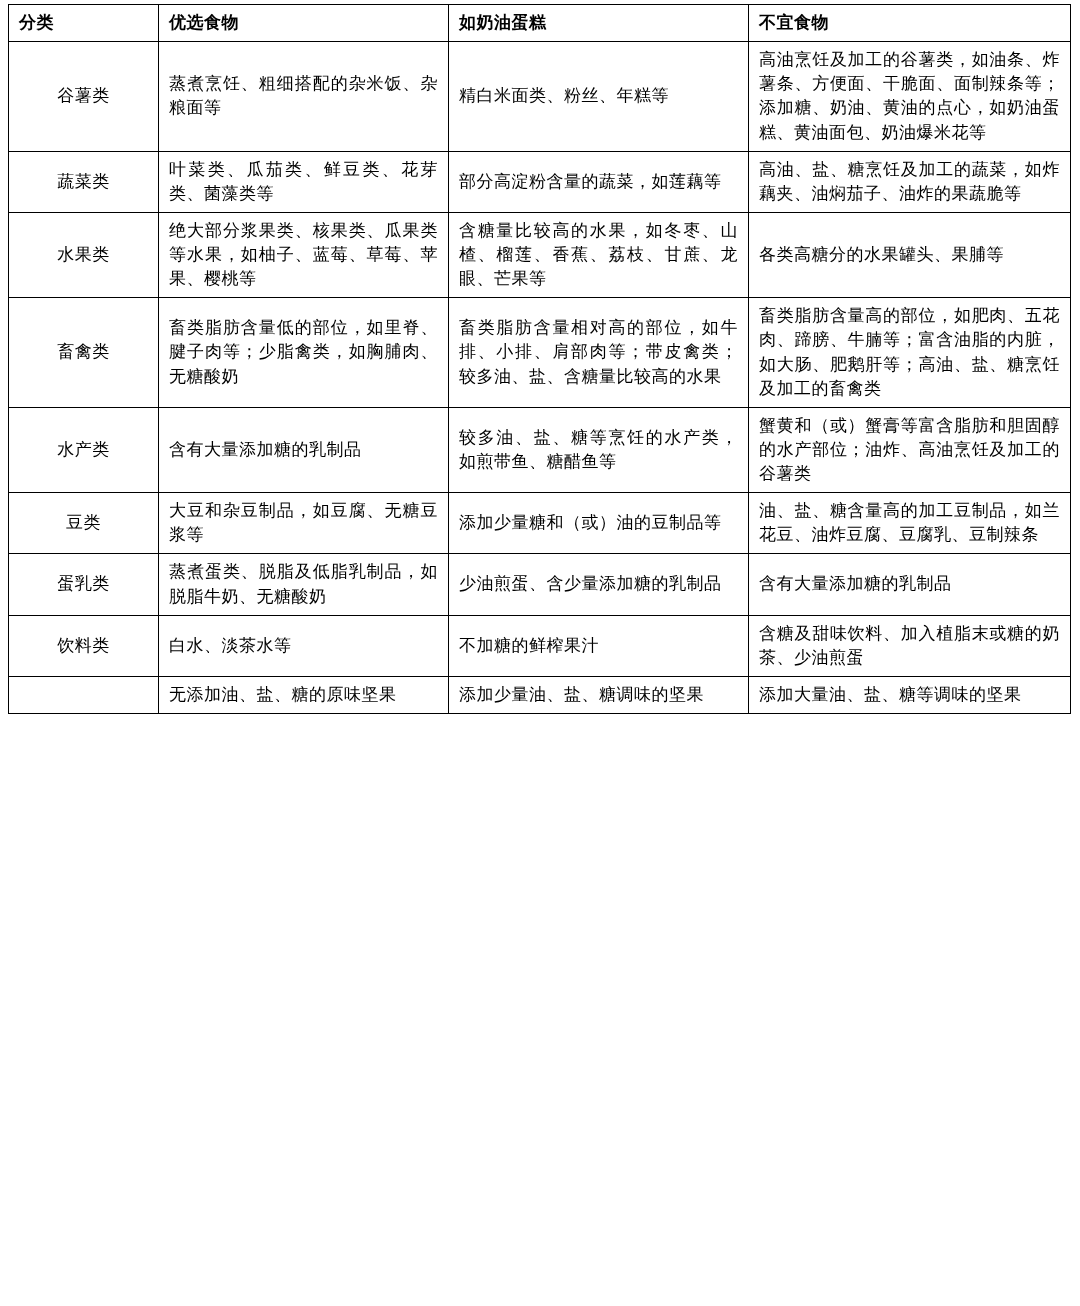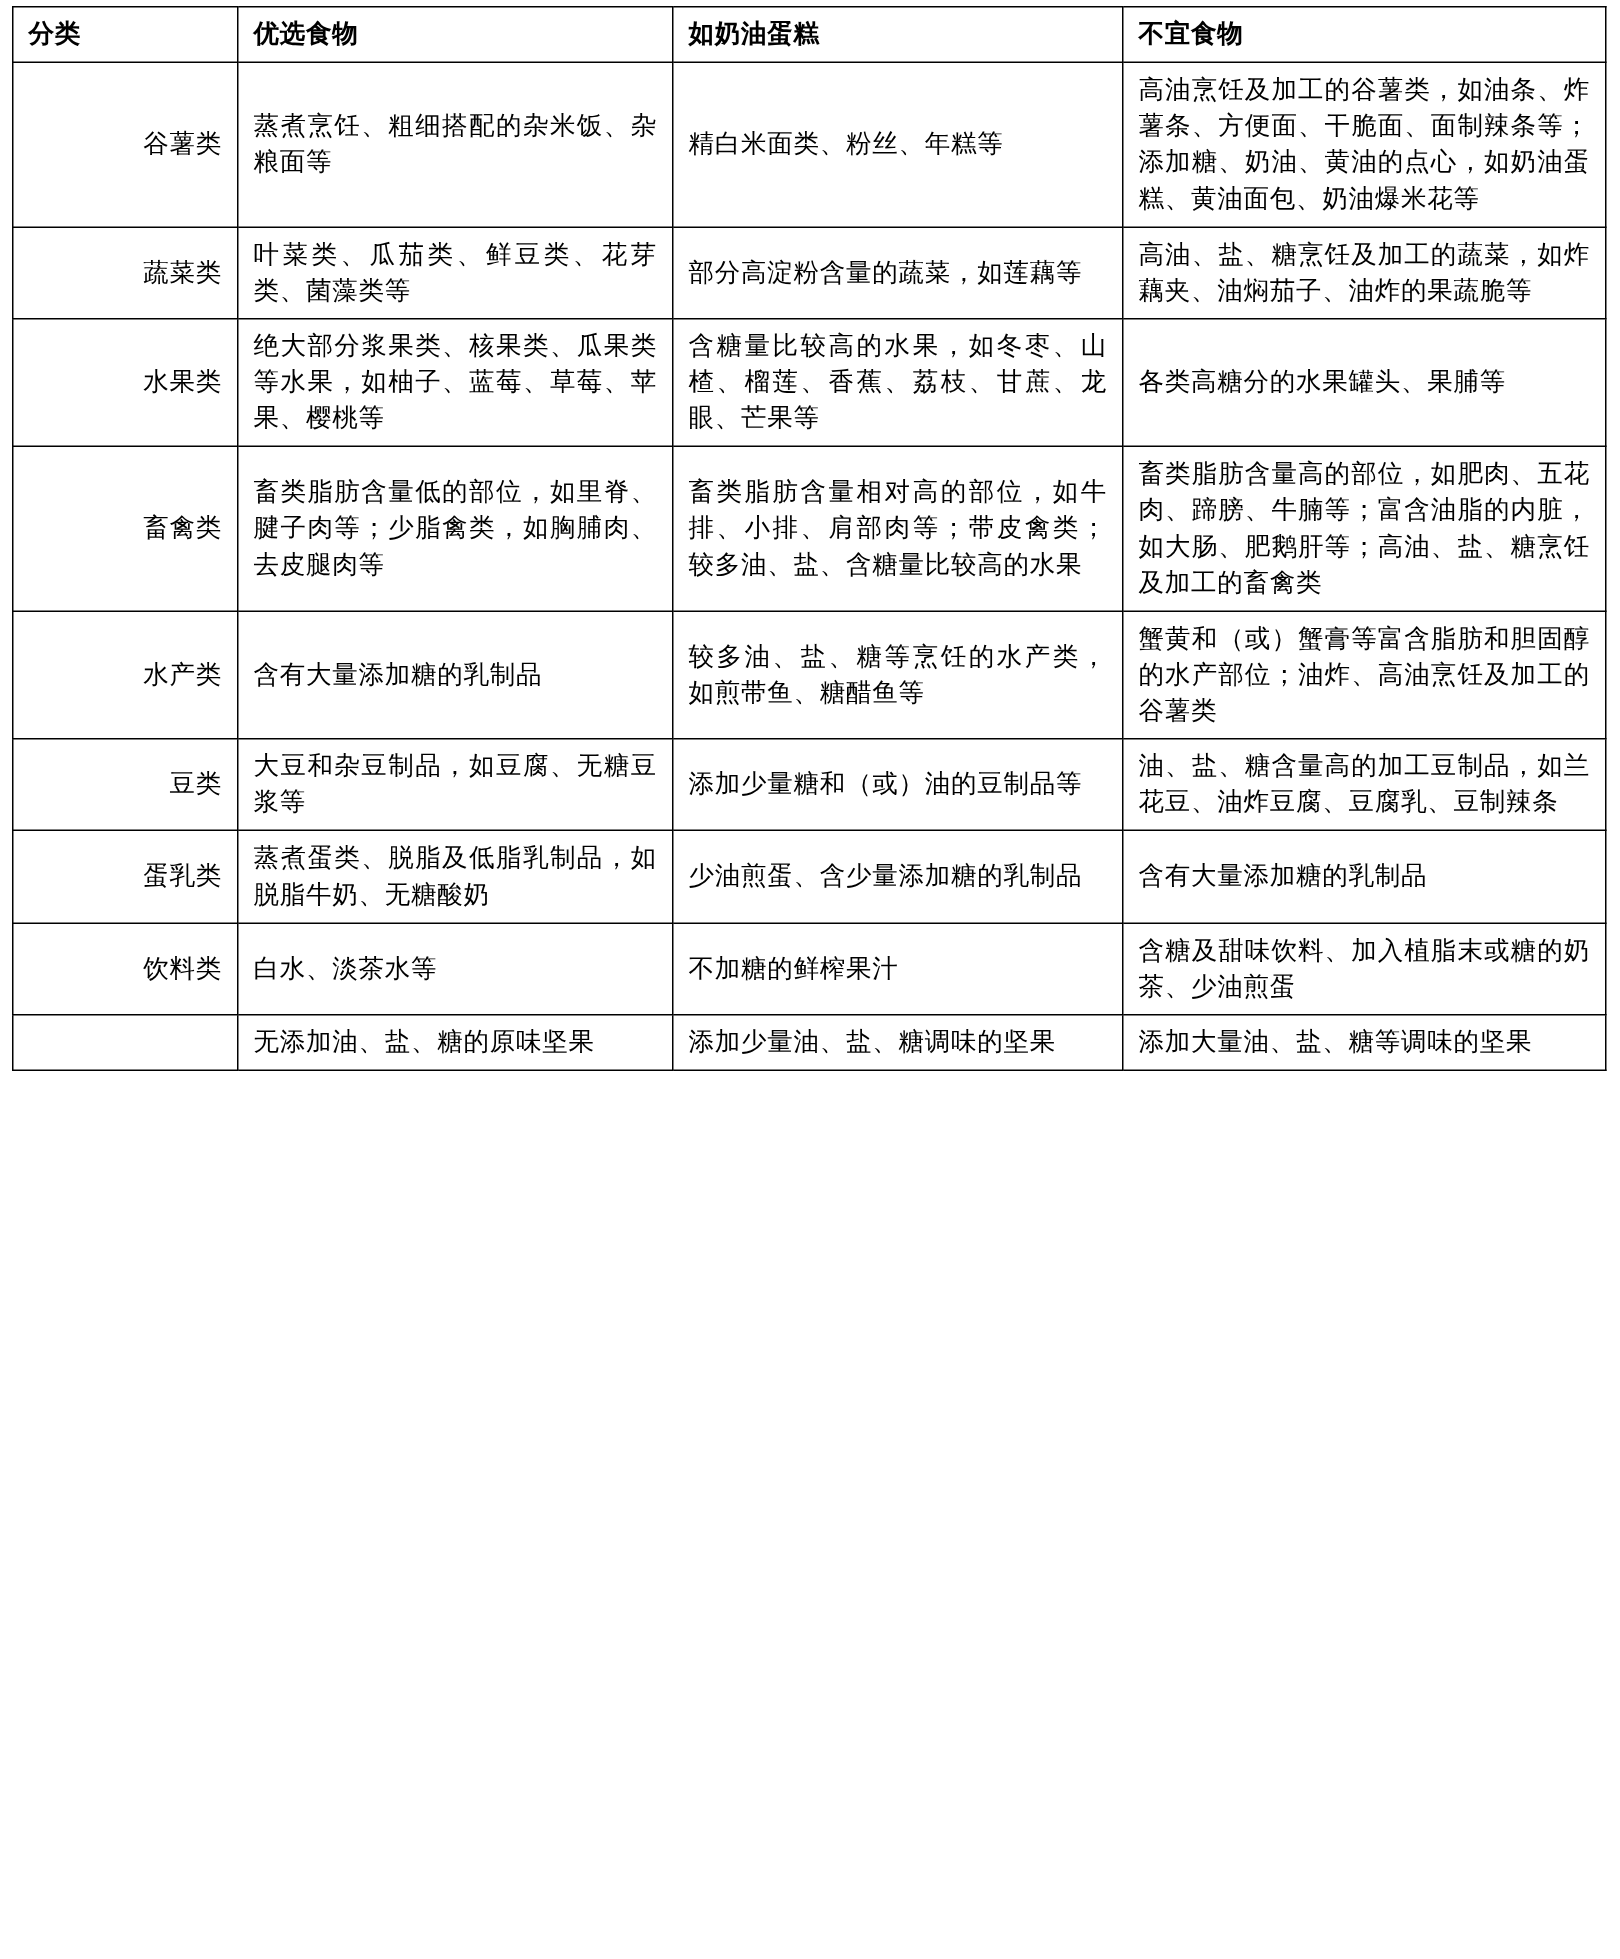--- a/index.html
+++ b/index.html
@@ -48,21 +48,21 @@
   }
   col.c0 { width: 150px; }
   col.c1 { width: 290px; }
   col.c2 { width: 300px; }
   col.c3 { width: 322px; }
   .cell-text {
     display: block;
     text-align: justify;
     text-justify: inter-ideograph;
   }
-  td.cat .cell-text { text-align: right; }
+  td.cat .cell-text { text-align: center; }
 </style>
 </head>
 <body>
 
 <div class="page">
   <table class="food-table">
     <colgroup>
       <col class="c0">
       <col class="c1">
       <col class="c2">
@@ -117,21 +117,21 @@
           </td>
         <td>
             <span class="cell-text">各类高糖分的水果罐头、果脯等</span>
           </td>
       </tr>
       <tr>
         <td class="cat">
             <span class="cell-text">畜禽类</span>
           </td>
         <td>
-            <span class="cell-text">畜类脂肪含量低的部位，如里脊、腱子肉等；少脂禽类，如胸脯肉、去皮腿肉等</span>
+            <span class="cell-text">畜类脂肪含量低的部位，如里脊、腱子肉等；少脂禽类，如胸脯肉、无糖酸奶</span>
           </td>
         <td>
             <span class="cell-text">畜类脂肪含量相对高的部位，如牛排、小排、肩部肉等；带皮禽类；较多油、盐、含糖量比较高的水果</span>
           </td>
         <td>
             <span class="cell-text">畜类脂肪含量高的部位，如肥肉、五花肉、蹄膀、牛腩等；富含油脂的内脏，如大肠、肥鹅肝等；高油、盐、糖烹饪及加工的畜禽类</span>
           </td>
       </tr>
       <tr>
         <td class="cat">

